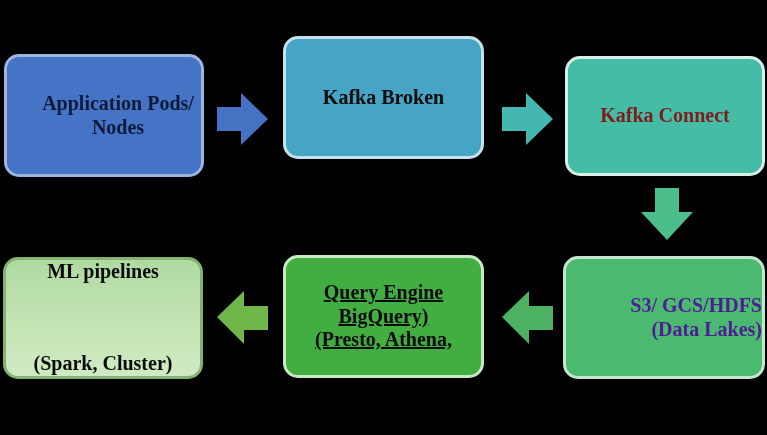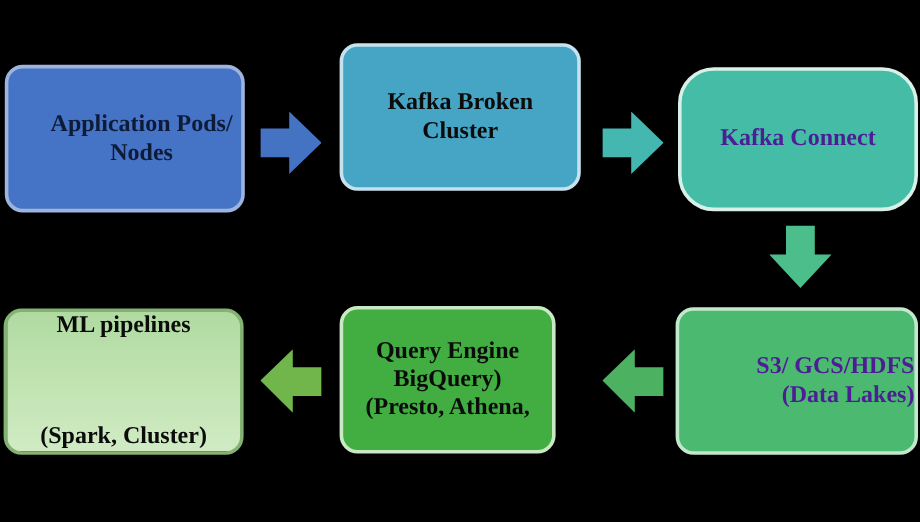--- a/index.html
+++ b/index.html
@@ -30,21 +30,21 @@
     line-height: 1.18;
     color: #0b0b0b;
   }
   .node .line { display: block; white-space: nowrap; }
 
   
   #box-app     { left: 4px;   top: 54px;  width: 200px; height: 123px; }
   #box-kafka   { left: 283px; top: 36px;  width: 201px; height: 123px; }
   #box-connect { left: 565px; top: 56px;  width: 200px; height: 120px; }
   #box-s3      { left: 563px; top: 256px; width: 202px; height: 123px; }
-  #box-query   { left: 283px; top: 255px; width: 180px; height: 123px; }
+  #box-query   { left: 283px; top: 255px; width: 201px; height: 123px; text-decoration: underline; }
   #box-ml      { left: 3px;   top: 257px; width: 200px; height: 122px;
                  background: linear-gradient(180deg, #b0daa2 0%, #c2e4b2 55%, #d0ebc4 100%); justify-content: space-between; }
 
   .arrow { position: absolute; }
   #arrow-app-kafka     { left: 217px; top: 93px;  width: 51px; height: 52px; }
   #arrow-kafka-connect { left: 502px; top: 93px;  width: 51px; height: 52px; }
   #arrow-connect-s3    { left: 641px; top: 188px; width: 52px; height: 52px; }
   #arrow-s3-query      { left: 502px; top: 291px; width: 51px; height: 53px; }
   #arrow-query-ml      { left: 217px; top: 291px; width: 51px; height: 53px; }
 </style>
@@ -59,30 +59,29 @@
   </div>
 
   <div class="arrow" id="arrow-app-kafka">
     <svg width="51" height="52" viewBox="0 0 51 52">
       <polygon points="0,14 24,14 24,0 51,26 24,52 24,38 0,38" fill="#4573c4"></polygon>
     </svg>
   </div>
 
   <div class="node" id="box-kafka" style="background-color: rgb(70, 165, 197); border-color: rgb(198, 226, 237); color: rgb(11, 11, 11);">
     <span class="line">Kafka Broken</span>
-    <span class="line">Cluster</span>
   </div>
 
   <div class="arrow" id="arrow-kafka-connect">
     <svg width="51" height="52" viewBox="0 0 51 52">
       <polygon points="0,14 24,14 24,0 51,26 24,52 24,38 0,38" fill="#43b7b0"></polygon>
     </svg>
   </div>
 
-  <div class="node" id="box-connect" style="background-color: rgb(69, 189, 166); border-color: rgb(217, 240, 232); color: #4c1d95; border-radius: 30px;">
+  <div class="node" id="box-connect" style="background-color: rgb(69, 189, 166); border-color: rgb(217, 240, 232); color: #7f1d1d;">
     <span class="line">Kafka Connect</span>
   </div>
 
   <div class="arrow" id="arrow-connect-s3">
     <svg width="52" height="52" viewBox="0 0 52 52">
       <polygon points="14,0 38,0 38,24 52,24 26,52 0,24 14,24" fill="#4cbe8c"></polygon>
     </svg>
   </div>
 
   <div class="node" id="box-s3" style="background-color: rgb(76, 185, 112); border-color: rgb(194, 231, 205); color: #4c1d95; align-items: flex-end;">

